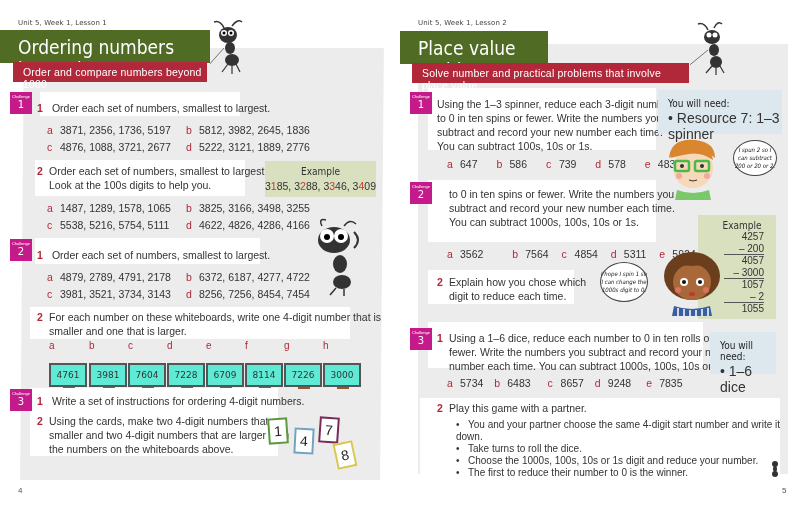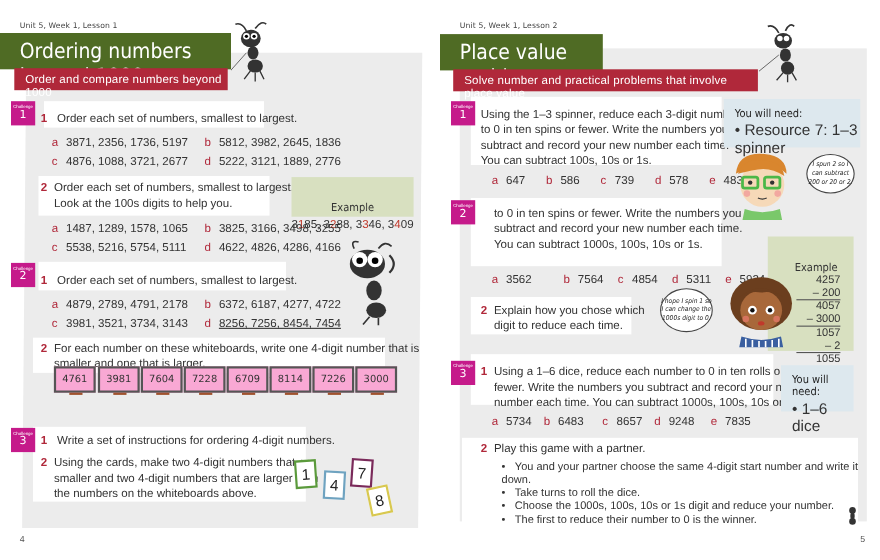--- a/index.html
+++ b/index.html
@@ -14,28 +14,28 @@
   .subtitle-bar { position: absolute; background: #b0283a; color: #fff; font-size: 10.5px; padding: 4px 0 0 10px; height: 20px; letter-spacing: 0.2px; }
   .white-strip { position: absolute; background: #fff; }
   .challenge-badge { position: absolute; width: 22px; height: 22px; background: #c51a8a; color: #fff; text-align: center; }
   .challenge-badge .cl { display: block; font-size: 4px; padding-top: 2px; }
   .challenge-badge .cn { display: block; font-size: 10px; line-height: 11px; font-family: "DejaVu Sans", sans-serif; }
   .qnum { color: #b0283a; font-weight: bold; display: inline-block; width: 12px; }
   .qtext { position: absolute; font-size: 10.5px; line-height: 14px; color: #333; }
   .row { position: absolute; font-size: 10.5px; color: #333; }
   .row .lbl { color: #b0283a; display: inline-block; width: 13px; }
   .example-box { position: absolute; background: #d8e0c0; text-align: center; }
-  .example-title { font-family: "DejaVu Sans Condensed", "DejaVu Sans", sans-serif; font-size: 10px; color: #333; padding-top: 23px; }
+  .example-title { font-family: "DejaVu Sans Condensed", "DejaVu Sans", sans-serif; font-size: 10px; color: #333; padding-top: 5px; }
   .example-vals { font-size: 10.5px; color: #333; padding-top: 3px; }
   .example-vals .hl { color: #c0392b; }
   .needs-box { position: absolute; background: #dde8ee; padding: 8px 0 0 10px; }
   .needs-title { font-family: "DejaVu Sans Condensed", "DejaVu Sans", sans-serif; font-size: 10px; color: #222; }
   .needs-item { font-size: 14px; color: #333; margin-top: 1px; }
   .wb-label { position: absolute; top: 340px; font-size: 10px; color: #b0283a; }
-  .whiteboard { position: absolute; top: 333px; width: 38px; height: 24px; border: 2px solid #555; background: #f9a8d4; font-family: "DejaVu Sans", sans-serif; font-size: 9px; text-align: center; line-height: 20px; color: #333; }
+  .whiteboard { position: absolute; top: 363px; width: 38px; height: 24px; border: 2px solid #555; background: #5eead4; font-family: "DejaVu Sans", sans-serif; font-size: 9px; text-align: center; line-height: 20px; color: #333; }
   .whiteboard::after { content: ""; position: absolute; left: 12px; bottom: -4px; width: 12px; height: 2px; background: #a0522d; }
   .card { position: absolute; width: 20px; height: 26px; background: #fff; border: 2px solid; font-size: 14px; text-align: center; line-height: 22px; color: #222; }
   .page-num { position: absolute; top: 486px; font-size: 8px; color: #555; }
   .ant { position: absolute; }
   .bubble { position: absolute; background: #fff; border: 1px solid #444; border-radius: 50%; font-family: "DejaVu Sans Condensed", "DejaVu Sans", sans-serif; font-size: 6px; text-align: center; color: #222; display: flex; align-items: center; justify-content: center; line-height: 8px; font-style: italic; }
   .bullets { position: absolute; font-size: 10px; line-height: 12px; color: #333; list-style: none; }
   .bullets li::before { content: "•"; display: inline-block; width: 12px; }
   .math-col { font-size: 10px; color: #333; padding-right: 12px; line-height: 11.5px; }
   .math-col .ul { border-bottom: 1px solid #555; display: inline-block; width: 40px; }
 </style>
@@ -112,21 +112,21 @@
     <span class="cl">Challenge</span>
     <span class="cn">2</span>
   </div>
   <div class="qtext" style="left:37px; top:248px;">
     <span class="qnum">1</span>
     <span>Order each set of numbers, smallest to largest.</span>
   </div>
   <div class="row" style="left:47px; top:271px;"><span class="lbl">a</span><span>4879, 2789, 4791, 2178</span></div>
   <div class="row" style="left:186px; top:271px;"><span class="lbl">b</span><span>6372, 6187, 4277, 4722</span></div>
   <div class="row" style="left:47px; top:288px;"><span class="lbl">c</span><span>3981, 3521, 3734, 3143</span></div>
-  <div class="row" style="left:186px; top:288px;text-decoration:underline;"><span class="lbl">d</span><span>8256, 7256, 8454, 7454</span></div>
+  <div class="row" style="left:186px; top:288px;"><span class="lbl">d</span><span>8256, 7256, 8454, 7454</span></div>
 
   <div class="white-strip" style="left:30px; top:307px; width:320px; height:32px;"></div>
   <div class="qtext" style="left:37px; top:310px;">
     <div><span class="qnum">2</span><span>For each number on these whiteboards, write one 4-digit number that is</span></div>
     <div style="padding-left:12px;">smaller and one that is larger.</div>
   </div>
 
   <div class="wb-label" style="left:49px;">a</div>
   <div class="whiteboard" style="left:49px;">4761</div>
   <div class="wb-label" style="left:89px;">b</div>

